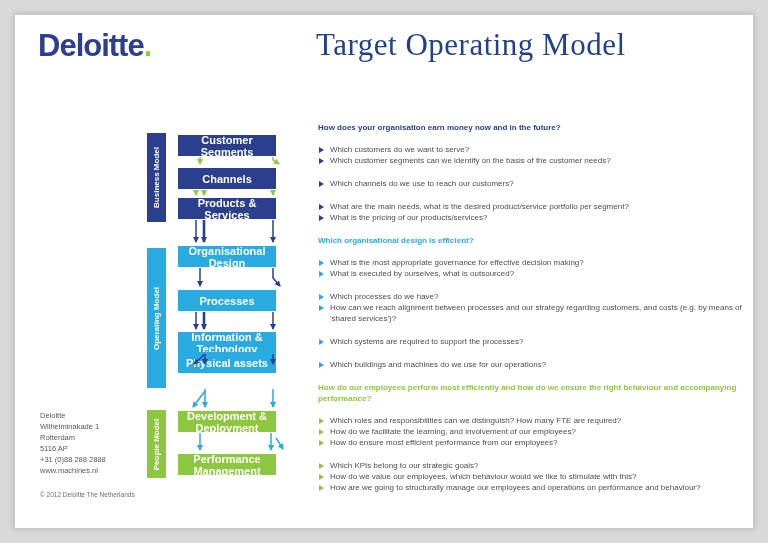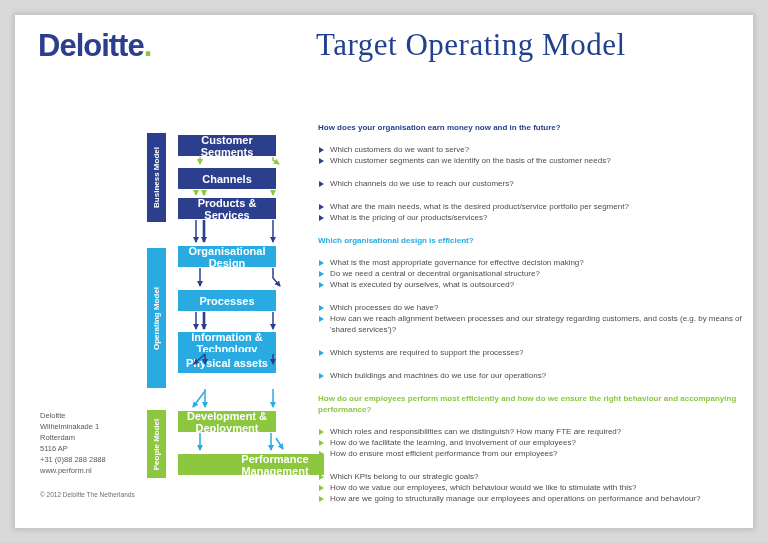--- a/index.html
+++ b/index.html
@@ -45,21 +45,21 @@
   .fbox{
     position:absolute;left:178px;width:98px;height:21px;
     display:flex;align-items:center;justify-content:center;
     font-size:11px;font-weight:bold;color:#fff;text-align:center;
   }
   .fbox.navy{background:var(--navy);}
   .fbox.blue{background:var(--blue);}
   .fbox.green{background:var(--green);}
   .b1{top:135px;} .b2{top:168px;} .b3{top:198px;}
   .b4{top:246px;text-align:center;} .b5{top:290px;} .b6{top:332px;} .b7{top:352px;}
-  .b8{top:411px;} .b9{top:454px;padding-left:48px;}
+  .b8{top:411px;} .b9{top:454px;}
   .arrows{position:absolute;left:178px;top:133px;overflow:visible;}
   .ar-green{stroke:var(--green);stroke-width:1.5;fill:none;marker-end:url(#mg);}
   .ar-navy{stroke:var(--navy);stroke-width:1.5;fill:none;marker-end:url(#mn);}
   .ar-blue{stroke:var(--blue);stroke-width:1.5;fill:none;marker-end:url(#mb);}
   .thick{stroke-width:2.6;}
   .mk-green{fill:var(--green);} .mk-navy{fill:var(--navy);} .mk-blue{fill:var(--blue);}
   
   .questions{
     position:absolute;left:318px;top:122px;width:430px;
     font-size:8px;line-height:11px;color:#4d4d4f;
@@ -196,24 +196,20 @@
     </div>
     <div class="q-section sec-blue">
       <div class="q-header">Which organisational design is efficient?</div>
       <div class="q-group">
         <div class="q-item">
           <span class="tri"></span>
           <span>What is the most appropriate governance for effective decision making?</span>
         </div>
         <div class="q-item">
           <span class="tri"></span>
-          <span>Do we need a central or decentral organisational structure?</span>
-        </div>
-        <div class="q-item">
-          <span class="tri"></span>
           <span>What is executed by ourselves, what is outsourced?</span>
         </div>
       </div>
       <div class="q-group">
         <div class="q-item">
           <span class="tri"></span>
           <span>Which processes do we have?</span>
         </div>
         <div class="q-item">
           <span class="tri"></span>
@@ -265,15 +261,15 @@
       </div>
     </div>
   </div>
 
 <div class="address">
   <span class="line">Deloitte</span>
   <span class="line">Wilhelminakade 1</span>
   <span class="line">Rotterdam</span>
   <span class="line">5116 AP</span>
   <span class="line">+31 (0)88 288 2888</span>
-  <span class="line">www.perform.nl</span>
+  <span class="line">www.machines.nl</span>
 </div>
 <div class="copyright">© 2012 Deloitte The Netherlands</div>
 
 </body></html>

